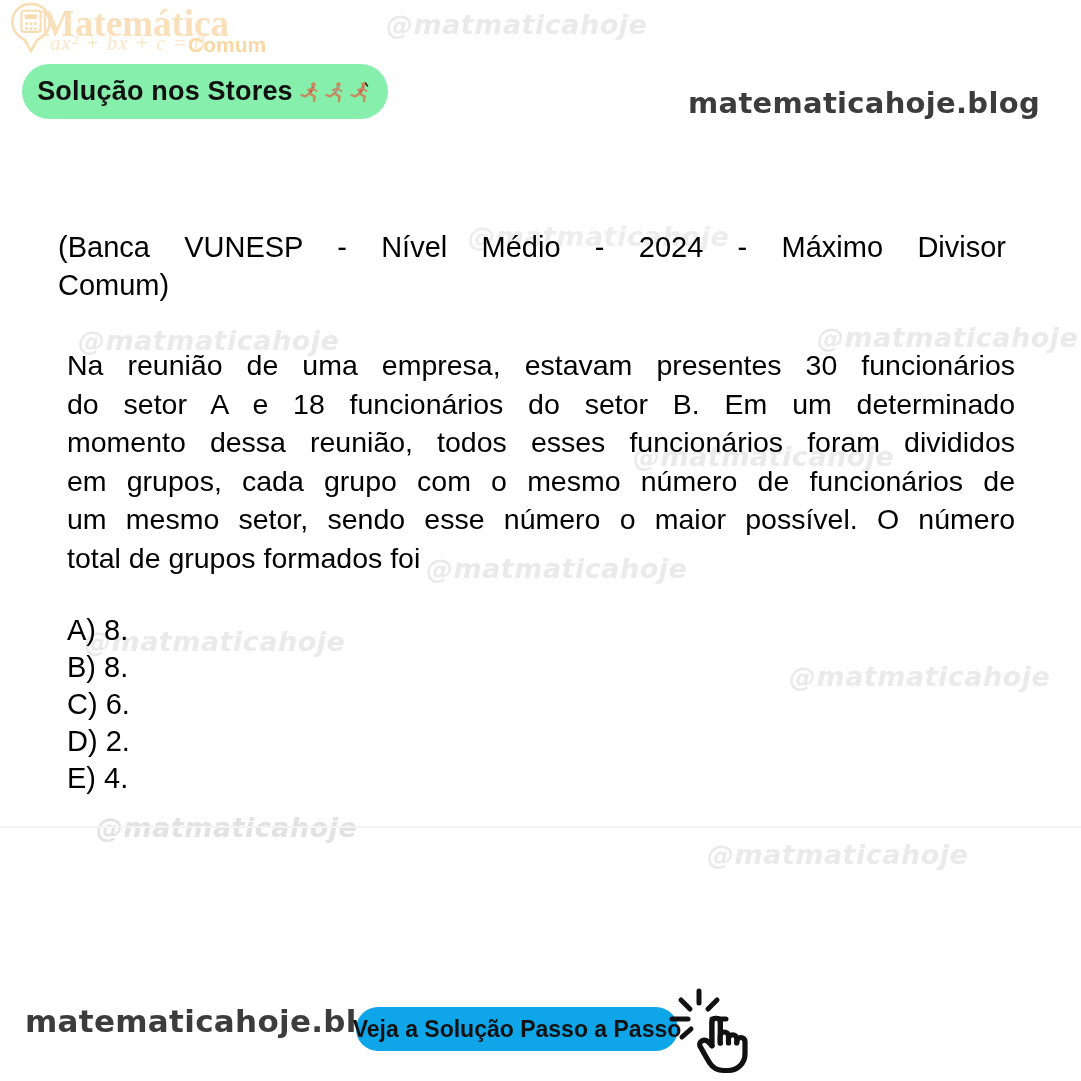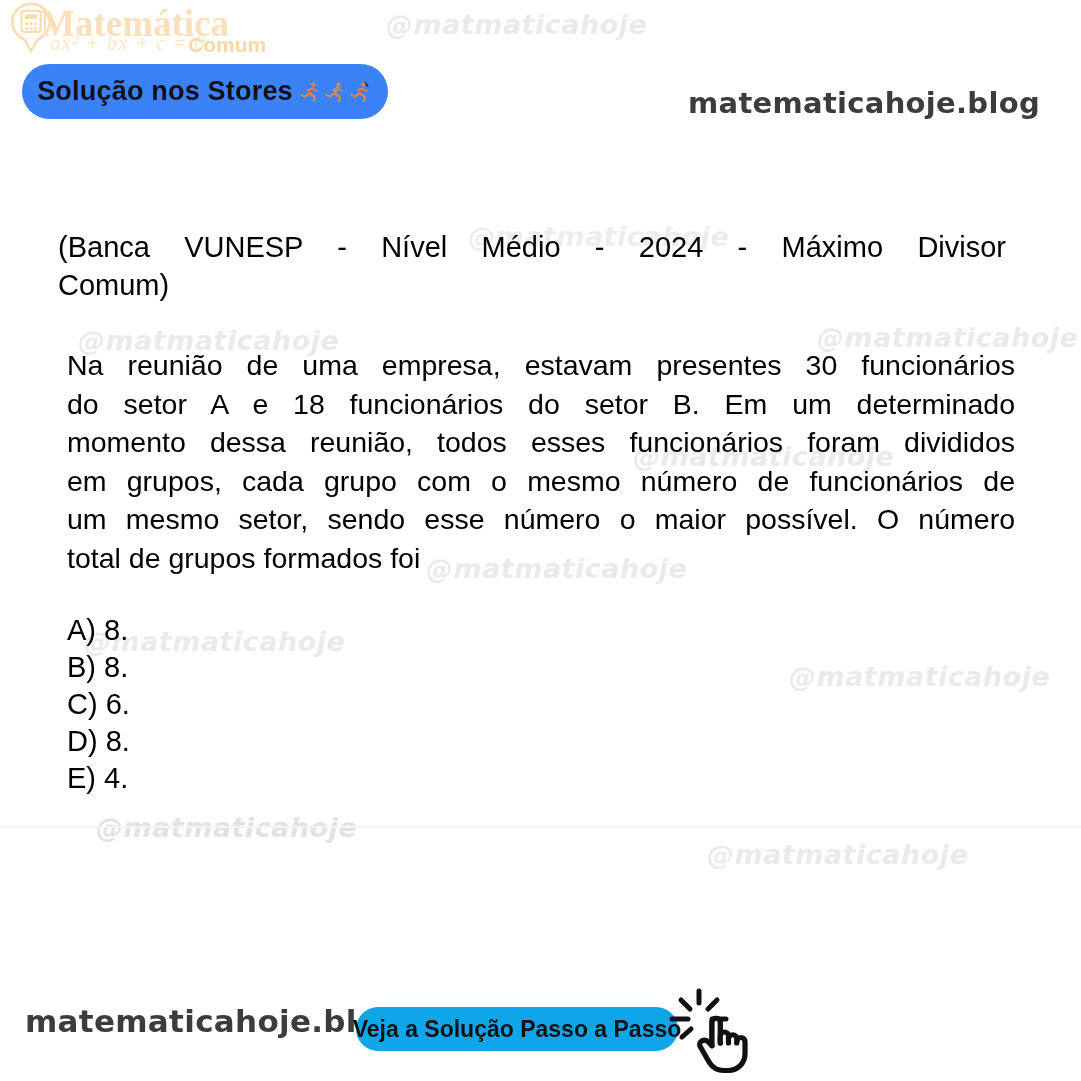--- a/index.html
+++ b/index.html
@@ -33,21 +33,21 @@
   }
   .logo-eq{
     position:absolute;left:42px;top:29px;font-family:"Liberation Serif", serif;
     font-style:italic;font-size:21px;color:#fbe7c8;letter-spacing:1px;
   }
   .logo-hoje{
     position:absolute;left:180px;top:31px;font-weight:bold;font-size:21px;color:#f8d8a4;
   }
   .stores-btn{
     position:absolute;left:22px;top:64px;width:366px;height:55px;z-index:1;
-    background:#3b82f6;border-radius:28px;display:flex;align-items:center;
+    background:#86efac;border-radius:28px;display:flex;align-items:center;
     justify-content:center;gap:2px;cursor:pointer;
   }
   .stores-btn .lbl{font-weight:bold;font-size:27px;color:#111;letter-spacing:.2px;}
   .runners{display:flex;align-items:center;margin-left:4px;gap:1px;}
   .site-top{
     position:absolute;left:688px;top:86px;z-index:1;color:#3c3c3c;
     font-weight:bold;font-size:29px;letter-spacing:.3px;
     font-family:"DejaVu Sans", sans-serif;
   }
   
@@ -158,21 +158,21 @@
     <div class="jline">momento dessa reunião, todos esses funcionários foram divididos</div>
     <div class="jline">em grupos, cada grupo com o mesmo número de funcionários de</div>
     <div class="jline">um mesmo setor, sendo esse número o maior possível. O número</div>
     <div>total de grupos formados foi</div>
   </div>
 
   <div class="q-options">
     <div>A) 8.</div>
     <div>B) 8.</div>
     <div>C) 6.</div>
-    <div>D) 8.</div>
+    <div>D) 2.</div>
     <div>E) 4.</div>
   </div>
 
   <div class="site-bottom">matematicahoje.blog</div>
 
   <div class="solution-btn">
     <span class="lbl">Veja a Solução Passo a Passo</span>
   </div>
 
   <svg class="click-icon" width="102" height="96" viewBox="0 0 102 96" fill="none" stroke="#111" stroke-width="5" stroke-linecap="round" stroke-linejoin="round">

